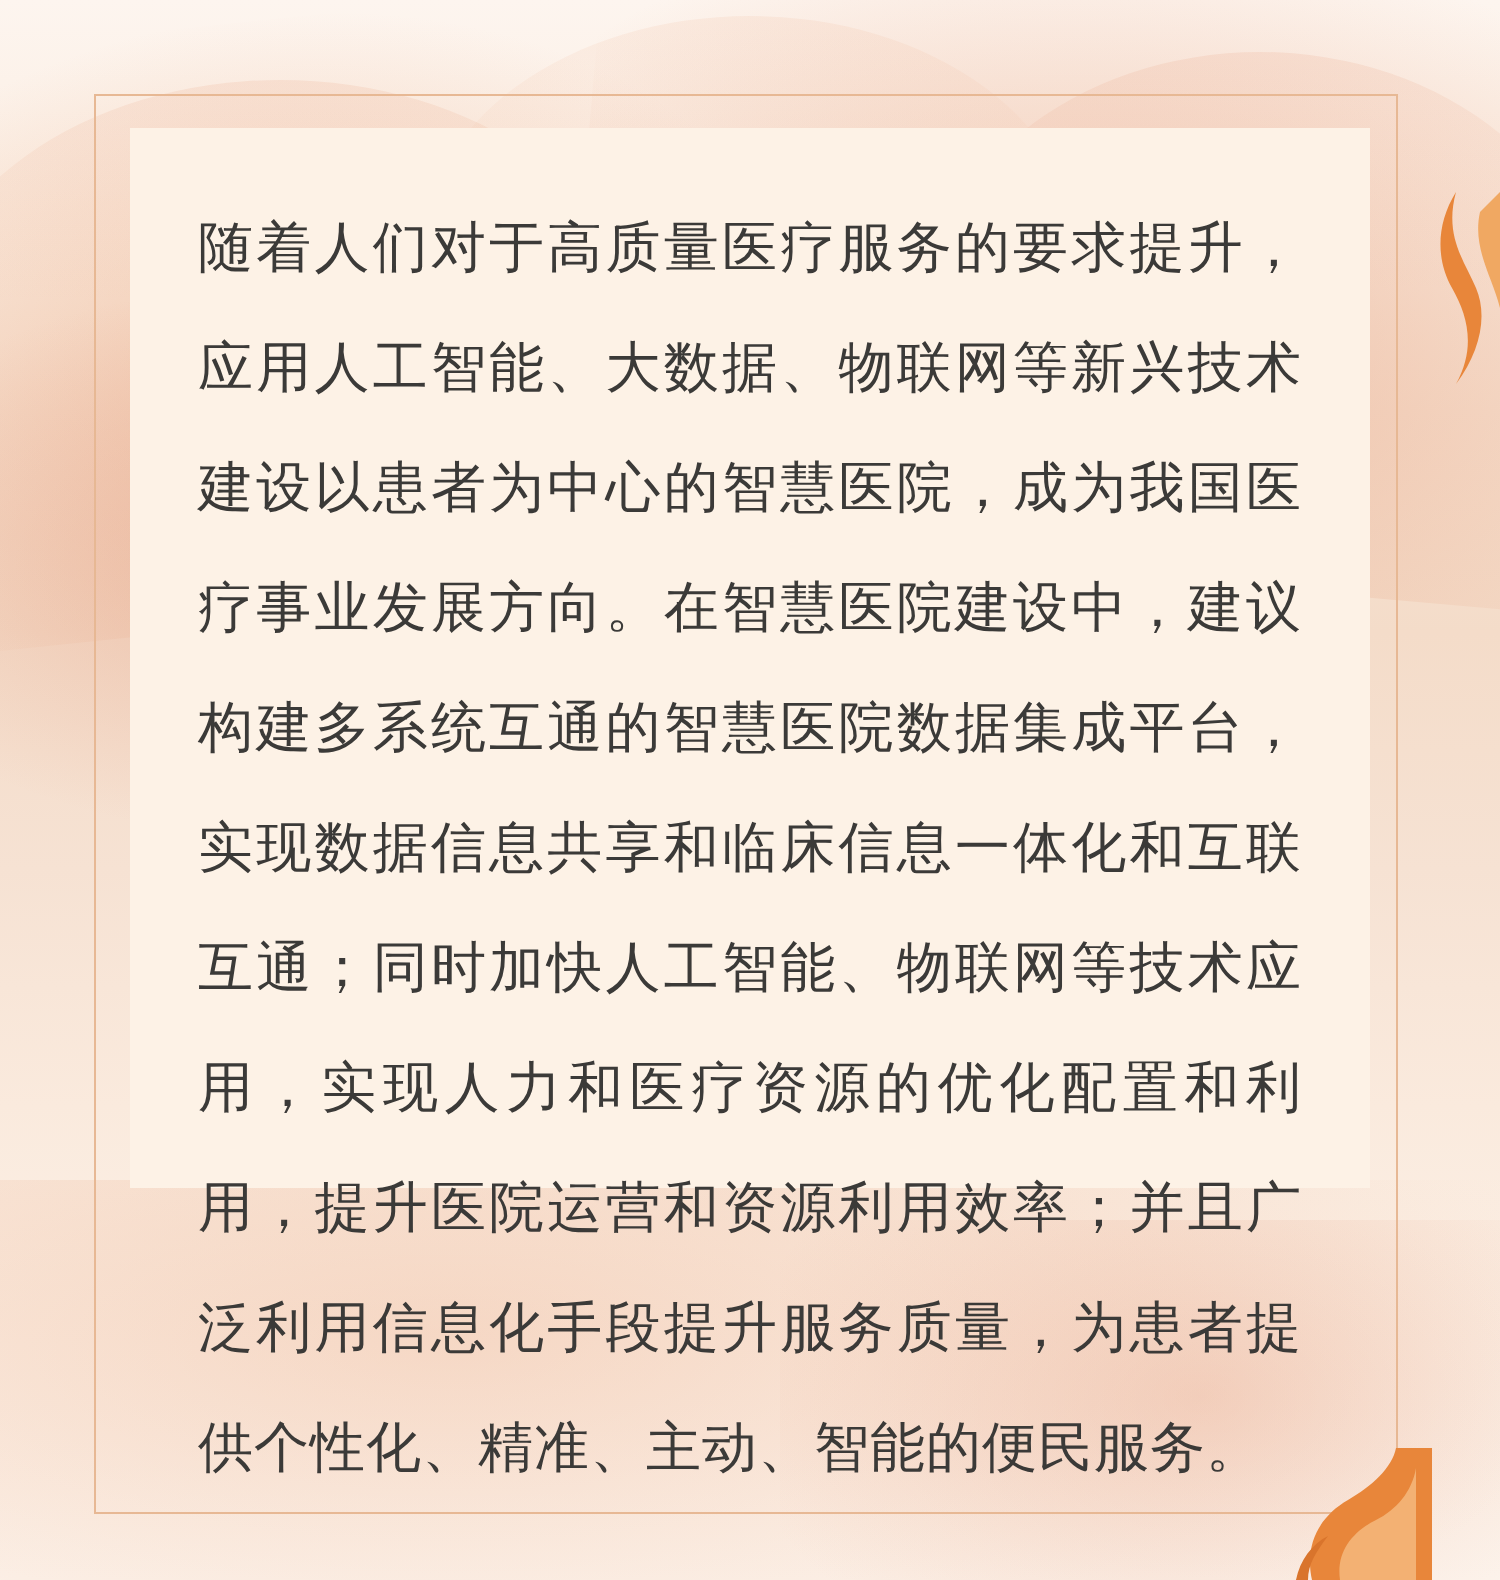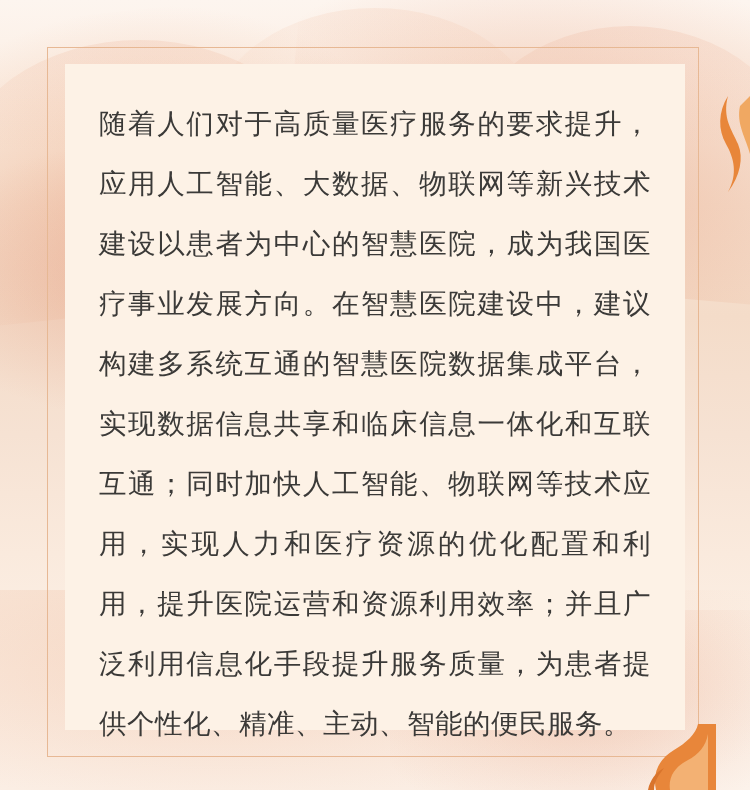--- a/index.html
+++ b/index.html
@@ -103,21 +103,21 @@
     border: 1px solid #e7b894;
     box-sizing: border-box;
   }
 
   
   .text-card {
     position: absolute;
     left: 65px;
     top: 64px;
     width: 620px;
-    height: 666px;
+    height: 530px;
     box-sizing: border-box;
     background: #fdf2e6;
     padding: 30px 34px 20px 34px;
   }
 
   .body-text {
     margin: 0;
     color: #3b3a38;
     font-size: 27.5px;
     line-height: 60px;

